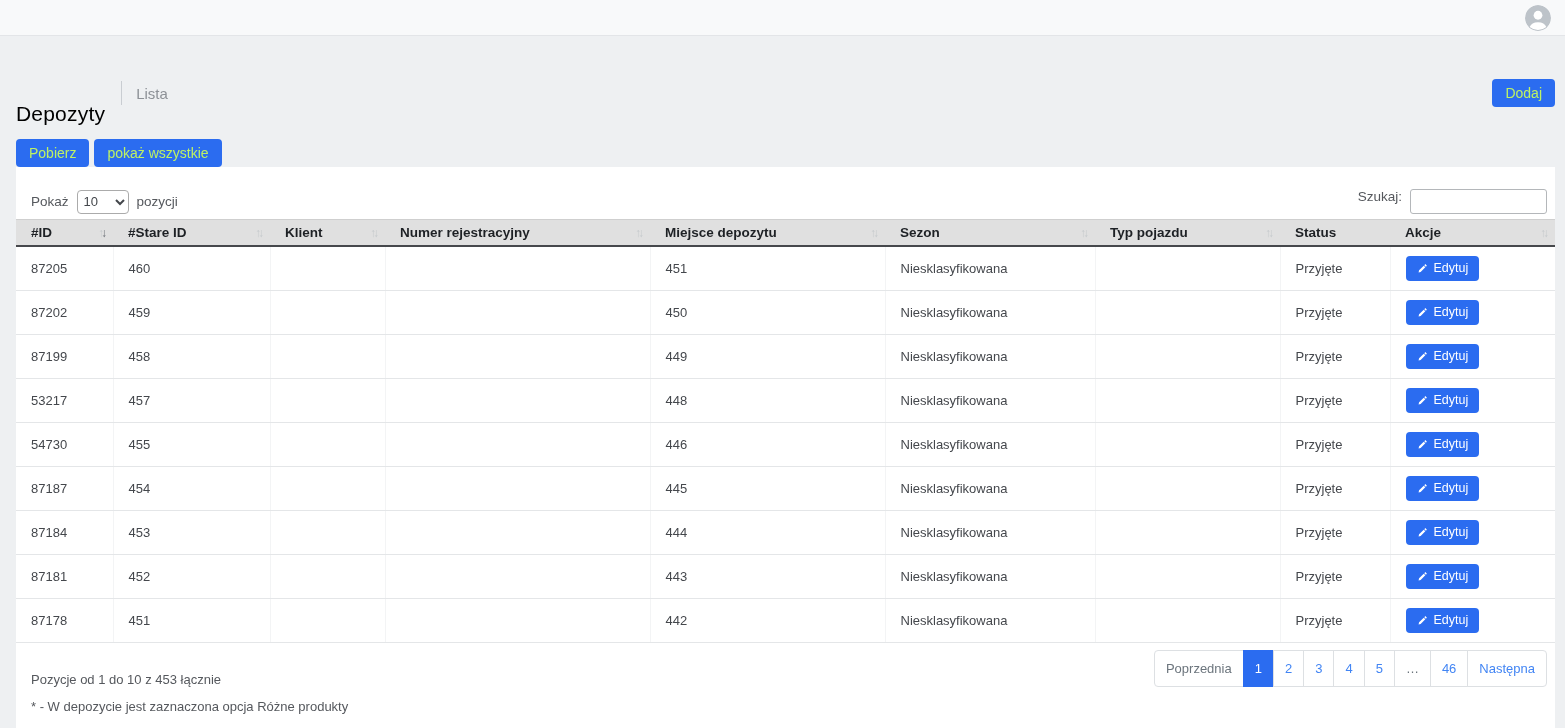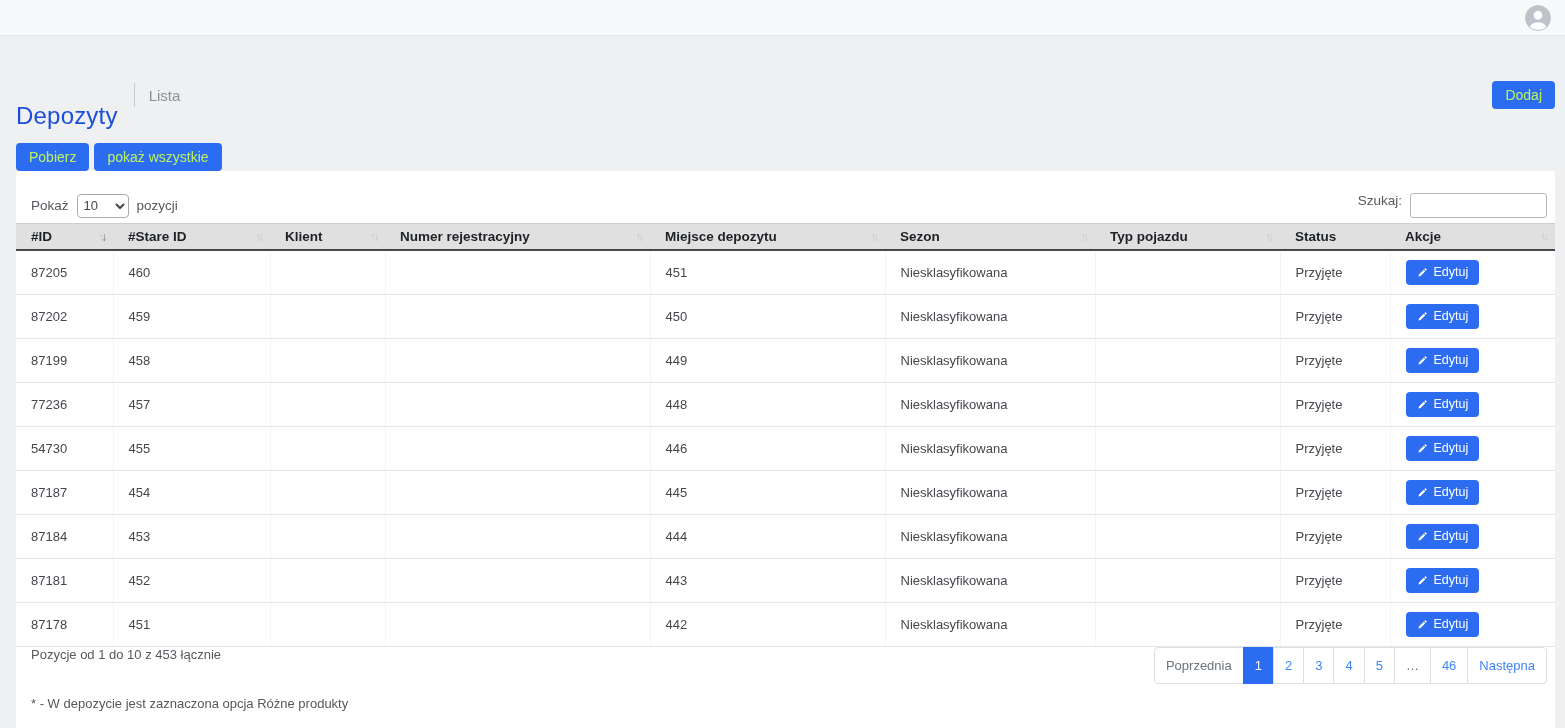--- a/index.html
+++ b/index.html
@@ -12,21 +12,21 @@
   }
   
   .topbar {
     height:36px; background:#f8f9fa; border-bottom:1px solid #e3e5e8;
     display:flex; align-items:center; justify-content:flex-end; padding:0 14px;
   }
   .avatar { width:26px; height:26px; border-radius:50%; display:block; cursor:pointer; }
   
   .content { padding:24px 10px 0 16px; }
   .page-head { display:flex; align-items:center; }
-  .page-title { font-size:24px; color:#1d4ed8; font-weight:400; letter-spacing:.2px;margin-top:42px; }
+  .page-title { font-size:21px; color:#000000; font-weight:400; letter-spacing:.2px;margin-top:42px; }
   .title-divider { width:1px; height:24px; background:#c9cdd2; margin:0 14px 0 16px; }
   .page-subtitle { font-size:15px; color:#8d9197; }
   .spacer { flex:1; }
   .btn {
     display:inline-flex; align-items:center; gap:6px;
     background:#2b6cf0; color:#bef264; border:none; border-radius:4px;
     font-family:inherit; font-size:14px; padding:14px 13px; height:23px; cursor:pointer;
   }
   .toolbar { margin-top:13px; display:flex; gap:5px; }
   
@@ -57,21 +57,21 @@
     border-bottom:1px solid #e4e6e8; background:#fff; white-space:nowrap; overflow:hidden;
   }
   tbody td + td { border-left:1px solid #f3f4f5; }
   .btn-edit {
     display:inline-flex; align-items:center; gap:6px;
     background:#2b6cf0; color:#fff; border:none; border-radius:4px;
     font-family:inherit; font-size:12.5px; padding:4px 11px; height:25px; cursor:pointer;
   }
   .pencil { width:11px; height:11px; display:block; }
   
-  .table-footer { display:flex; align-items:flex-start; padding:0 8px 0 15px; }
+  .table-footer { display:flex; align-items:flex-end; margin-top:7px; padding:0 8px 0 15px; }
   .info-text { font-size:13px; color:#55585d; }
   .pagination { display:flex; list-style:none; }
   .page-item {
     border:1px solid #dde0e3; background:#fff; margin-left:-1px;
     font-size:13px; color:#4285f4; padding:10px 11px; min-width:30px; text-align:center; cursor:pointer;
     user-select:none;
   }
   .page-item:first-child { border-radius:4px 0 0 4px; margin-left:0; }
   .page-item:last-child { border-radius:0 4px 4px 0; }
   .page-item.disabled { color:#6c757d; cursor:default; }
@@ -231,21 +231,21 @@
       <button class="btn-edit">
         <svg class="pencil" viewBox="0 0 16 16">
           <path fill="#ffffff" d="M12.1 1.6 L14.4 3.9 L12.9 5.4 L10.6 3.1 Z M9.8 3.9 L12.1 6.2 L5.3 13 L2.3 13.7 L3 10.7 Z"></path>
         </svg>
         <span>Edytuj</span>
       </button>
     </td>
   </tr>
 
   <tr>
-    <td>77236</td>
+    <td>53217</td>
     <td>457</td>
     <td></td>
     <td></td>
     <td>448</td>
     <td>Niesklasyfikowana</td>
     <td></td>
     <td>Przyjęte</td>
     <td>
       <button class="btn-edit">
         <svg class="pencil" viewBox="0 0 16 16">

